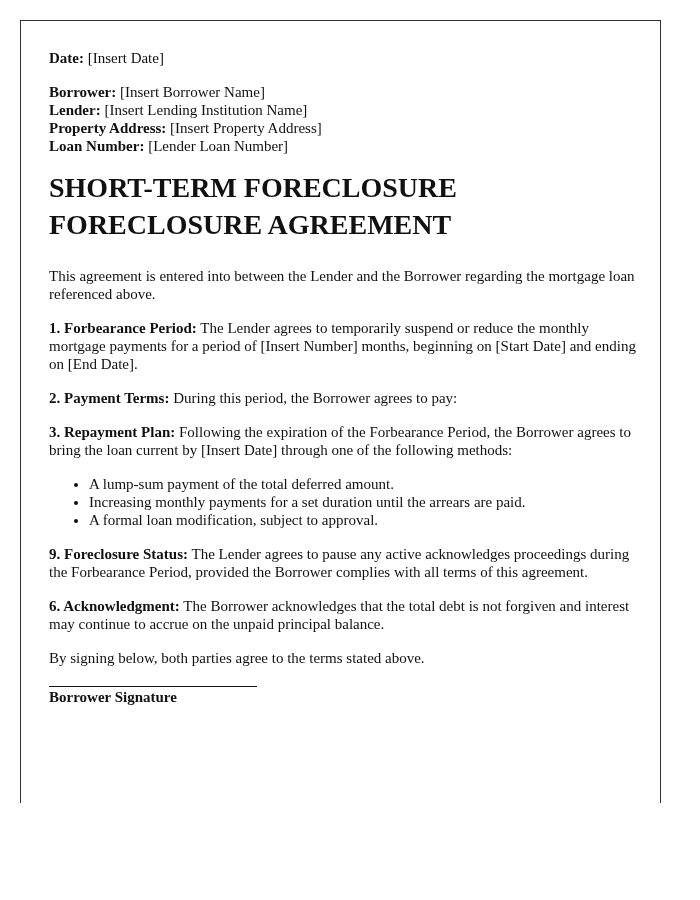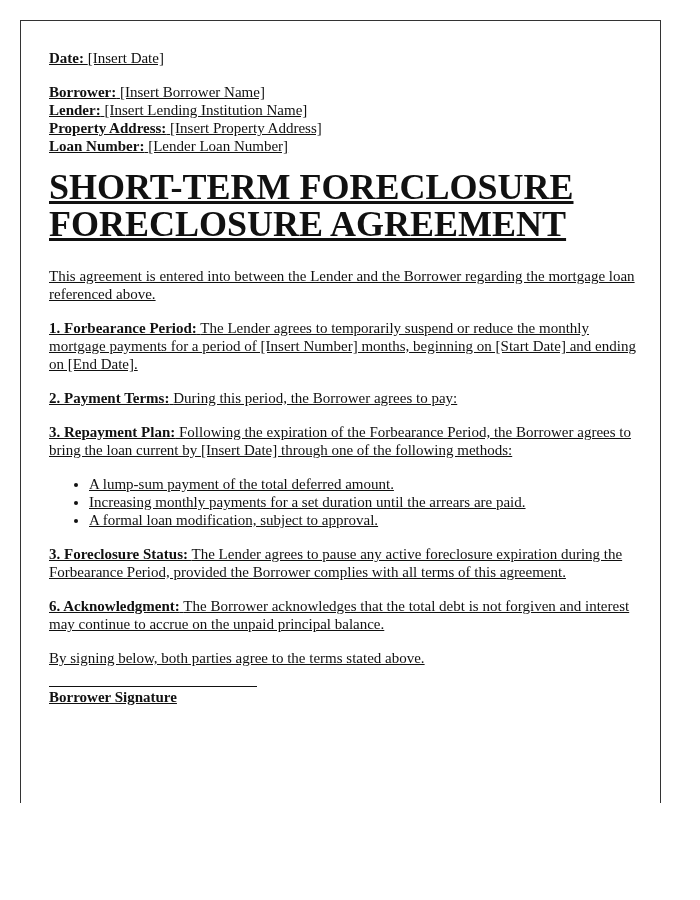--- a/index.html
+++ b/index.html
@@ -27,40 +27,39 @@
       overflow: hidden;
       box-sizing: content-box;
     }
     .content {
       position: absolute;
       left: 28px;
       top: 0;
       width: 590px;
       font-size: 15px;
       line-height: 18px;
-      text-decoration: underline;
     }
     p {
       margin: 0;
     }
     .date-line {
       margin-top: 28px;
     }
     .meta-block {
       margin-top: 16px;
     }
     .meta-block p {
       margin: 0;
     }
     b, .bold {
       font-weight: bold;
     }
     h1 {
       margin: 14px 0 0 0;
-      font-size: 36px;
+      font-size: 28px;
       line-height: 37px;
       font-weight: bold;
       letter-spacing: 0;
     }
     .intro {
       margin-top: 24px;
     }
     .section {
       margin-top: 16px;
     }
@@ -145,22 +144,22 @@
       <b>3. Repayment Plan:</b>
       <span>Following the expiration of the Forbearance Period, the Borrower agrees to bring the loan current by [Insert Date] through one of the following methods:</span>
     </p>
     <ul>
       <li>A lump-sum payment of the total deferred amount.</li>
       <li>Increasing monthly payments for a set duration until the arrears are paid.</li>
       <li>A formal loan modification, subject to approval.</li>
     </ul>
 
     <p class="after-list">
-      <b>3. Foreclosure Status:</b>
-      <span>The Lender agrees to pause any active foreclosure expiration during the Forbearance Period, provided the Borrower complies with all terms of this agreement.</span>
+      <b>9. Foreclosure Status:</b>
+      <span>The Lender agrees to pause any active acknowledges proceedings during the Forbearance Period, provided the Borrower complies with all terms of this agreement.</span>
     </p>
 
 
     <p class="section">
       <b>6. Acknowledgment:</b>
       <span>The Borrower acknowledges that the total debt is not forgiven and interest may continue to accrue on the unpaid principal balance.</span>
     </p>
 
     <p class="sign-sentence">By signing below, both parties agree to the terms stated above.</p>
 

